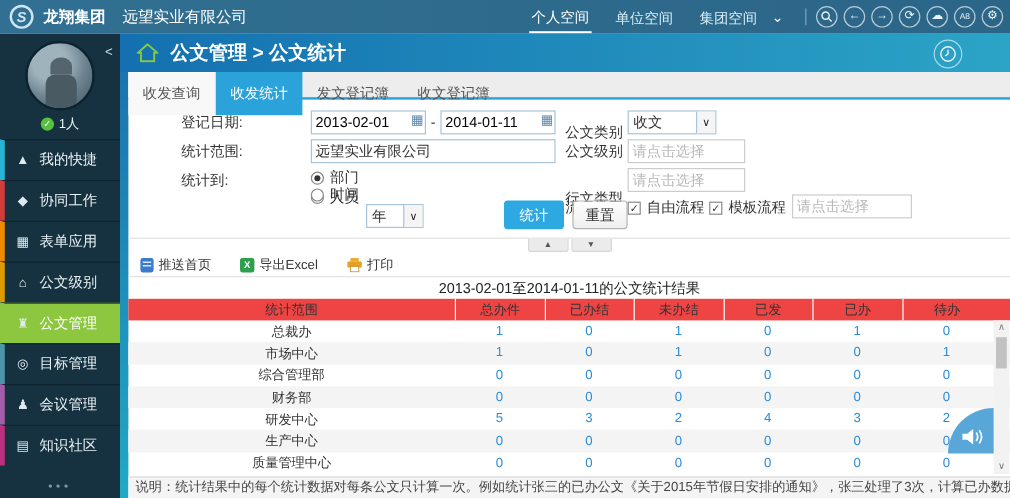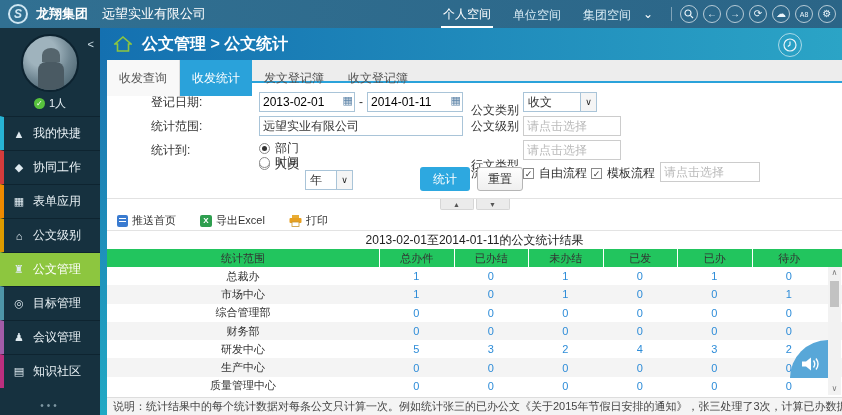--- a/index.html
+++ b/index.html
@@ -114,21 +114,21 @@
     background:#fff; box-shadow:0 3px 0 #fff; }
   .ic-excel { width:12px; height:12px; background:#2e9e4f; border-radius:2px; color:#fff;
     font-size:8px; font-weight:bold; text-align:center; line-height:12px; }
   .ic-excel::after { content:"X"; }
   .ic-print { display:flex; }
 
   
   .tabletitle { height:18px; line-height:18px; text-align:center; font-size:12px; color:#222; }
   .dtable { flex:1; position:relative; display:flex; flex-direction:column; font-size:11px; }
   .trow { display:flex; align-items:stretch; }
-  .thead { height:18px; background:#22c55e; color:#333; }
+  .thead { height:18px; background:#ef4444; color:#333; }
   .thead .tc { border-left:1px solid #fff; }
   .thead .tc:first-child { border-left:none; }
   .tc { display:flex; align-items:center; justify-content:center; }
   .tc.name { width:272px; flex:none; }
   .tc.num { flex:1; }
   .tc.sp { width:16px; flex:none; border-left:none !important; }
   .tbody-row { height:18.3px; color:#333; }
   .tbody-row:nth-child(even) { background:#f4f4f4; }
   .tbody-row .num { color:#2d8cd8; cursor:pointer; }
 

